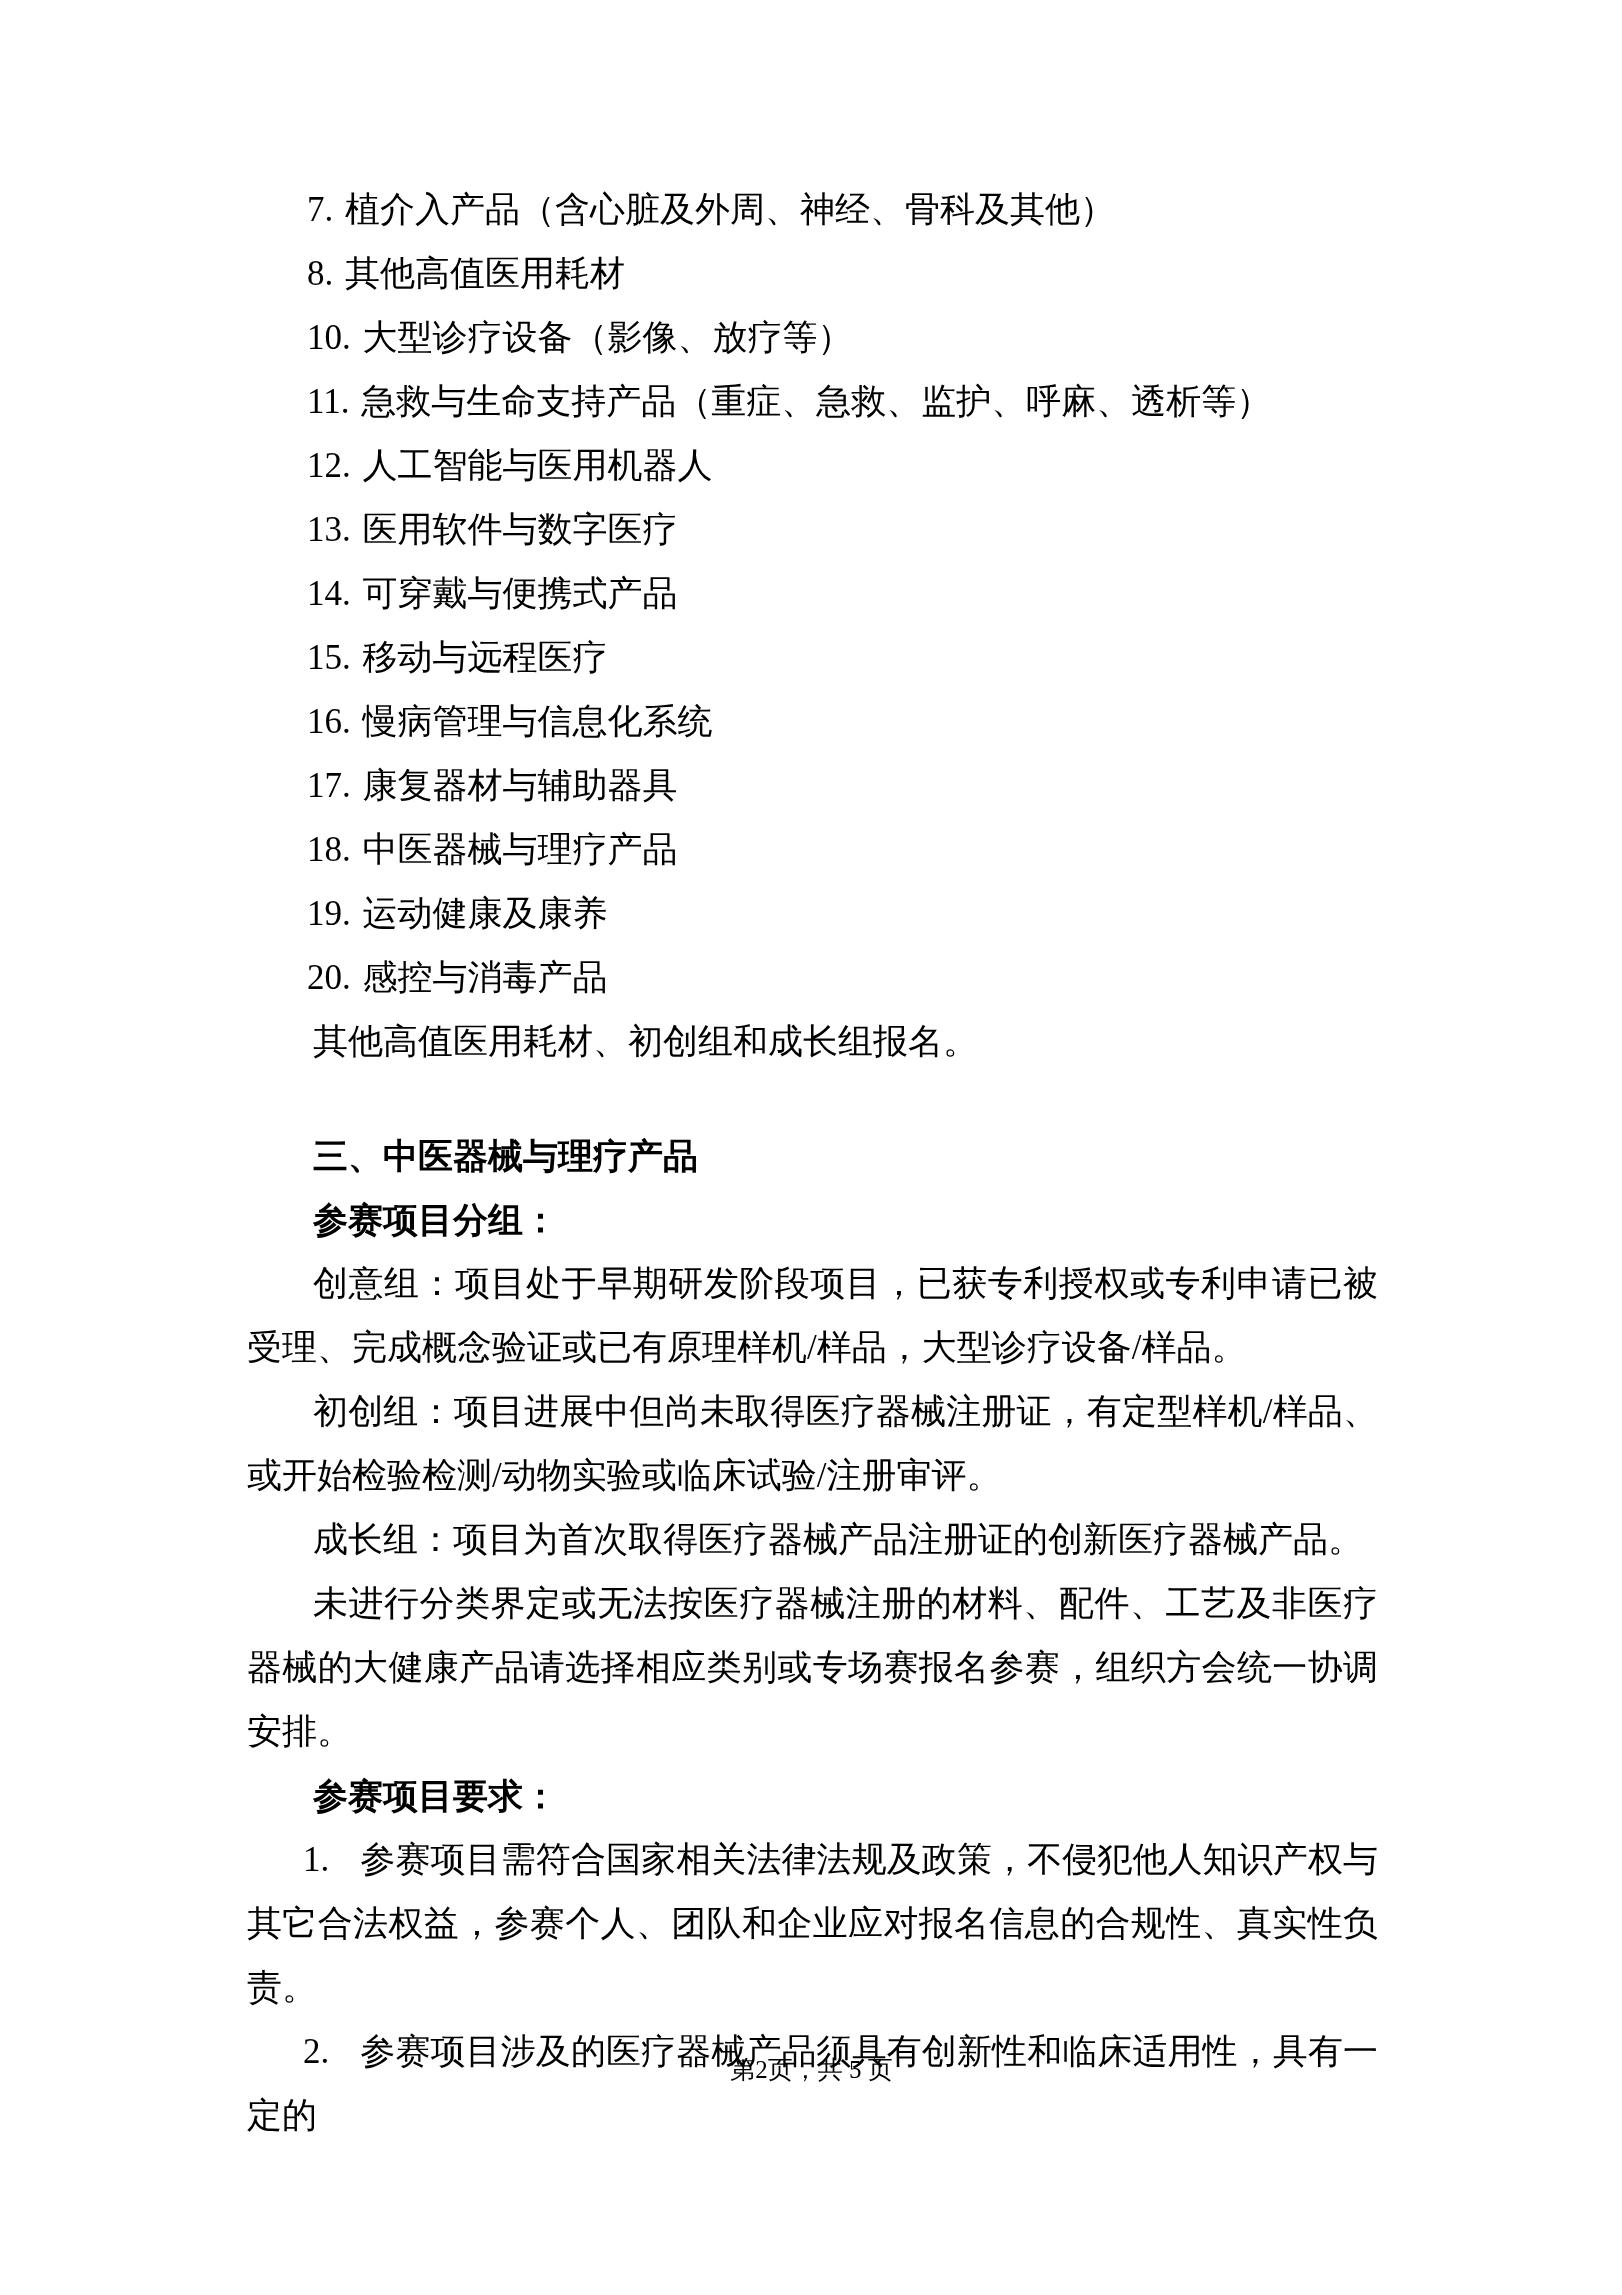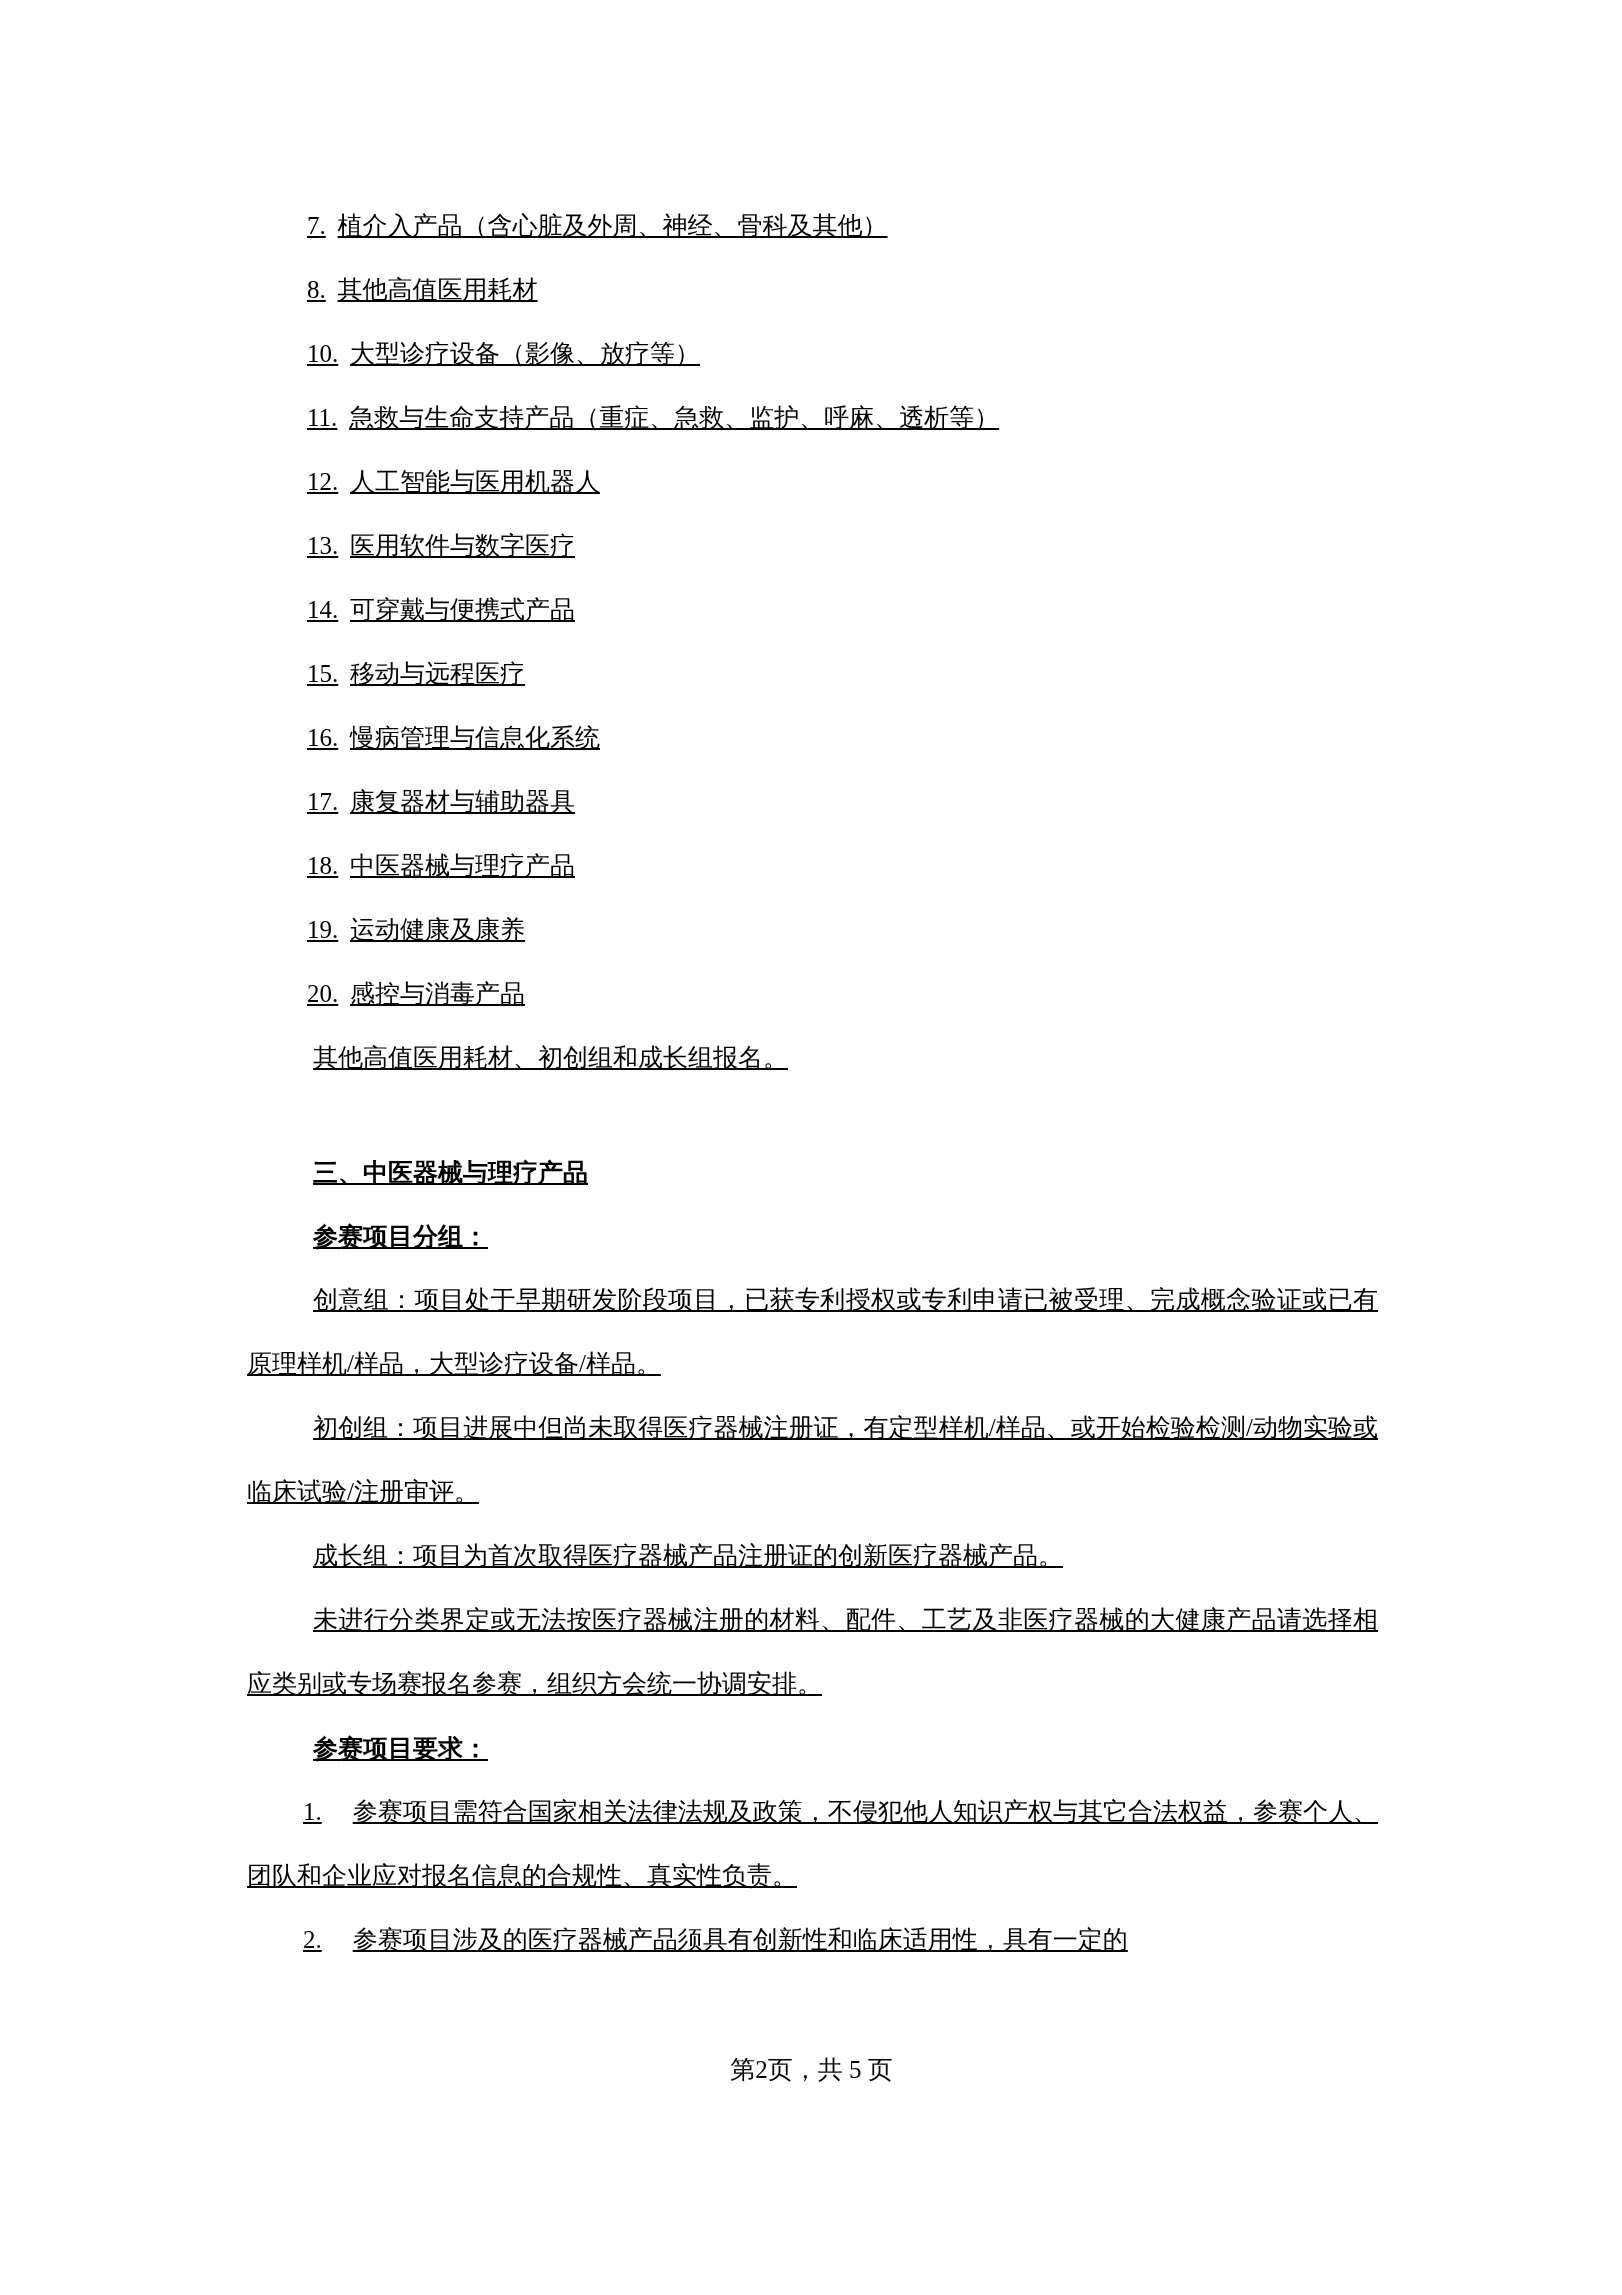--- a/index.html
+++ b/index.html
@@ -8,25 +8,24 @@
     width: 1623px;
     height: 2295px;
     background: #ffffff;
     color: #000000;
     font-family: "Liberation Serif", "DejaVu Serif", serif;
     overflow: hidden;
   }
   .content {
     position: absolute;
     left: 247px;
-    top: 194px;
+    top: 178px;
     width: 1131px;
-    font-size: 25px;
+    font-size: 35px;
     line-height: 64px;
-    text-decoration: underline;
   }
   .cat-line {
     text-indent: 60px;
     white-space: nowrap;
     margin: 0;
   }
   .cat-num { margin-right: 11.8px; }
   .para {
     margin: 0;
     text-align: justify;

